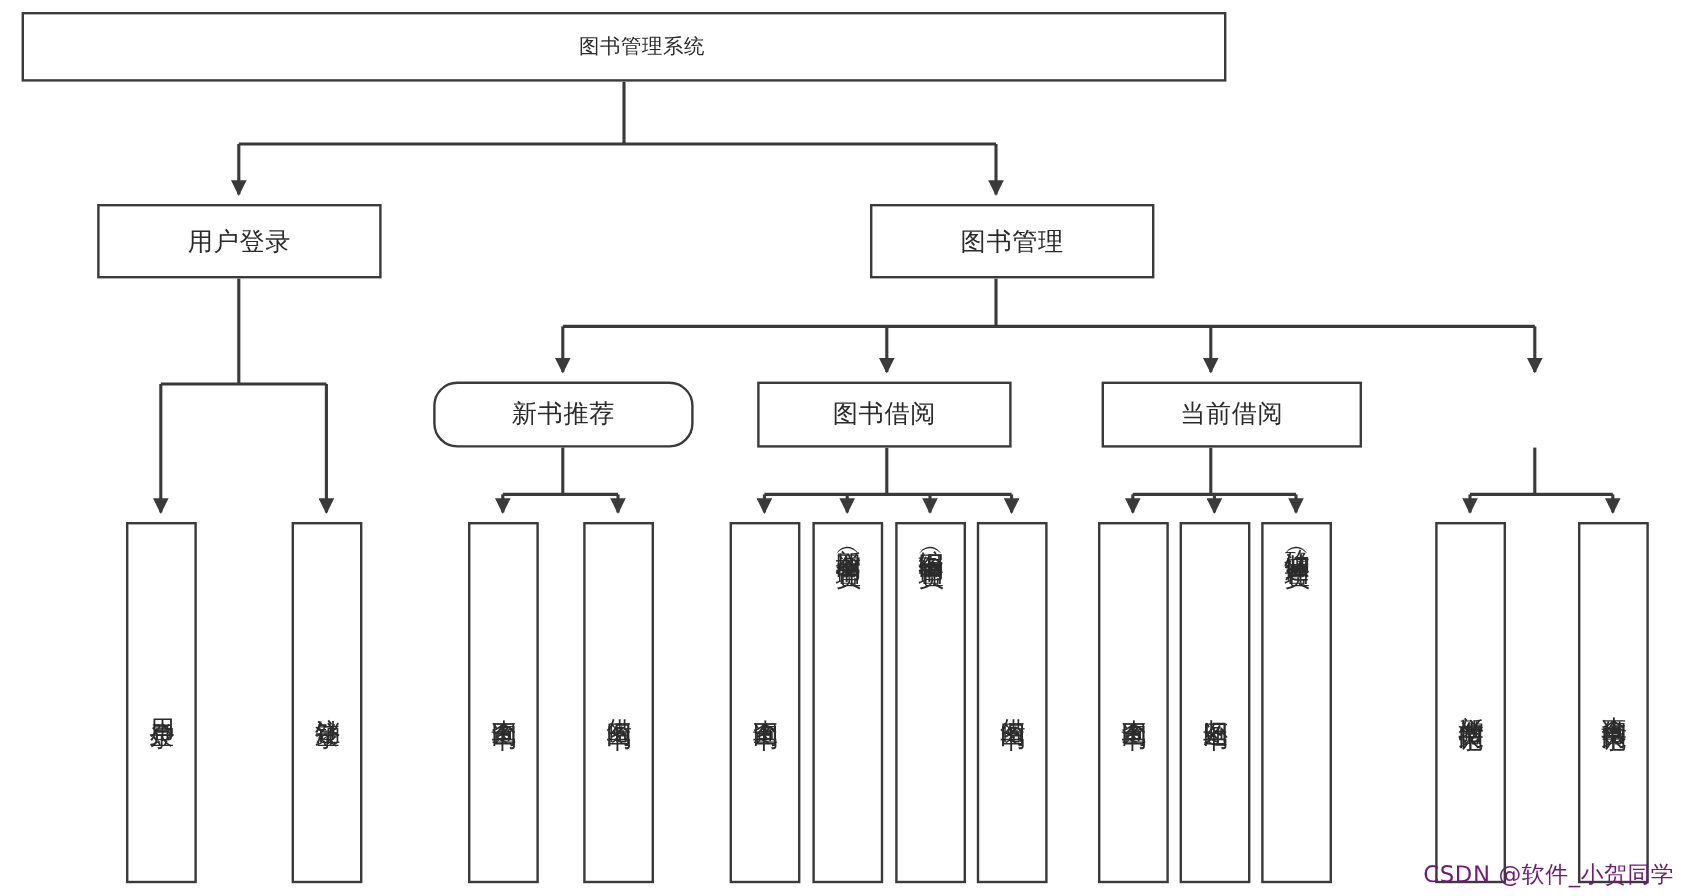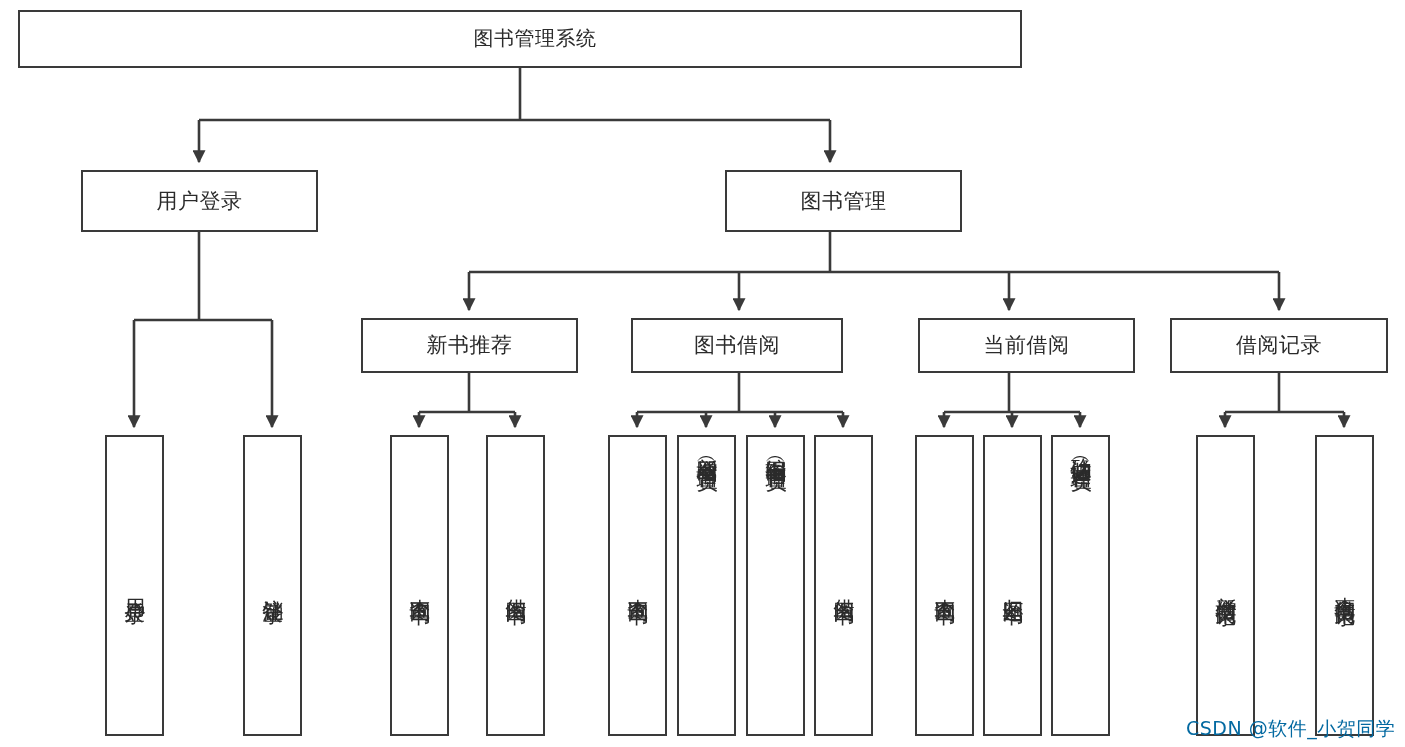--- a/index.html
+++ b/index.html
@@ -40,21 +40,21 @@
     line-height: 1.18;
     color: #2b2b2b;
   }
   
   .node.horiz .label {
     font-size: 21px;
     letter-spacing: 0.5px;
     white-space: nowrap;
   }
   .node.root .label {
-    font-size: 20px;
+    font-size: 17px;
     margin-left: 30px;
   }
   
   .node.vert {
     align-items: flex-start;
     justify-content: center;
     padding-top: 0px;
   }
   .node.vert .label {
     writing-mode: vertical-rl;
@@ -69,21 +69,21 @@
     margin-bottom: auto;
   }
   .node.vert.top .label {
     margin-top: 4px;
   }
   .watermark {
     position: absolute;
     left: 1186px;
     top: 716px;
     font-size: 19px;
-    color: #0369a1;
+    color: #701a75;
     white-space: nowrap;
     font-family: "DejaVu Sans", "Liberation Sans", sans-serif;
     letter-spacing: 0.5px;
   }
 </style>
 </head>
 <body>
 
 <div id="stage">
 
@@ -141,32 +141,29 @@
     <span class="label">图书管理系统</span>
   </div>
 
   <div class="node horiz" style="left:81px;top:170px;width:237px;height:62px;">
     <span class="label">用户登录</span>
   </div>
   <div class="node horiz" style="left:725px;top:170px;width:237px;height:62px;">
     <span class="label">图书管理</span>
   </div>
 
-  <div class="node horiz" style="left:361px;top:318px;width:217px;height:55px;">
+  <div class="node horiz" style="left:361px;top:318px;width:217px;height:55px;border-radius:20px;">
     <span class="label">新书推荐</span>
   </div>
   <div class="node horiz" style="left:631px;top:318px;width:212px;height:55px;">
     <span class="label">图书借阅</span>
   </div>
   <div class="node horiz" style="left:901px;top:318px;width:217px;height:55px;margin-left:17px;">
     <span class="label">当前借阅</span>
   </div>
-  <div class="node horiz" style="left:1170px;top:318px;width:218px;height:55px;">
-    <span class="label">借阅记录</span>
-  </div>
 
   <div class="node vert center" style="left:105px;top:435px;width:59px;height:301px;">
     <span class="label">用户登录</span>
   </div>
   <div class="node vert center" style="left:243px;top:435px;width:59px;height:301px;">
     <span class="label">注销登录</span>
   </div>
 
   <div class="node vert center" style="left:390px;top:435px;width:59px;height:301px;">
     <span class="label">查询图书</span>

